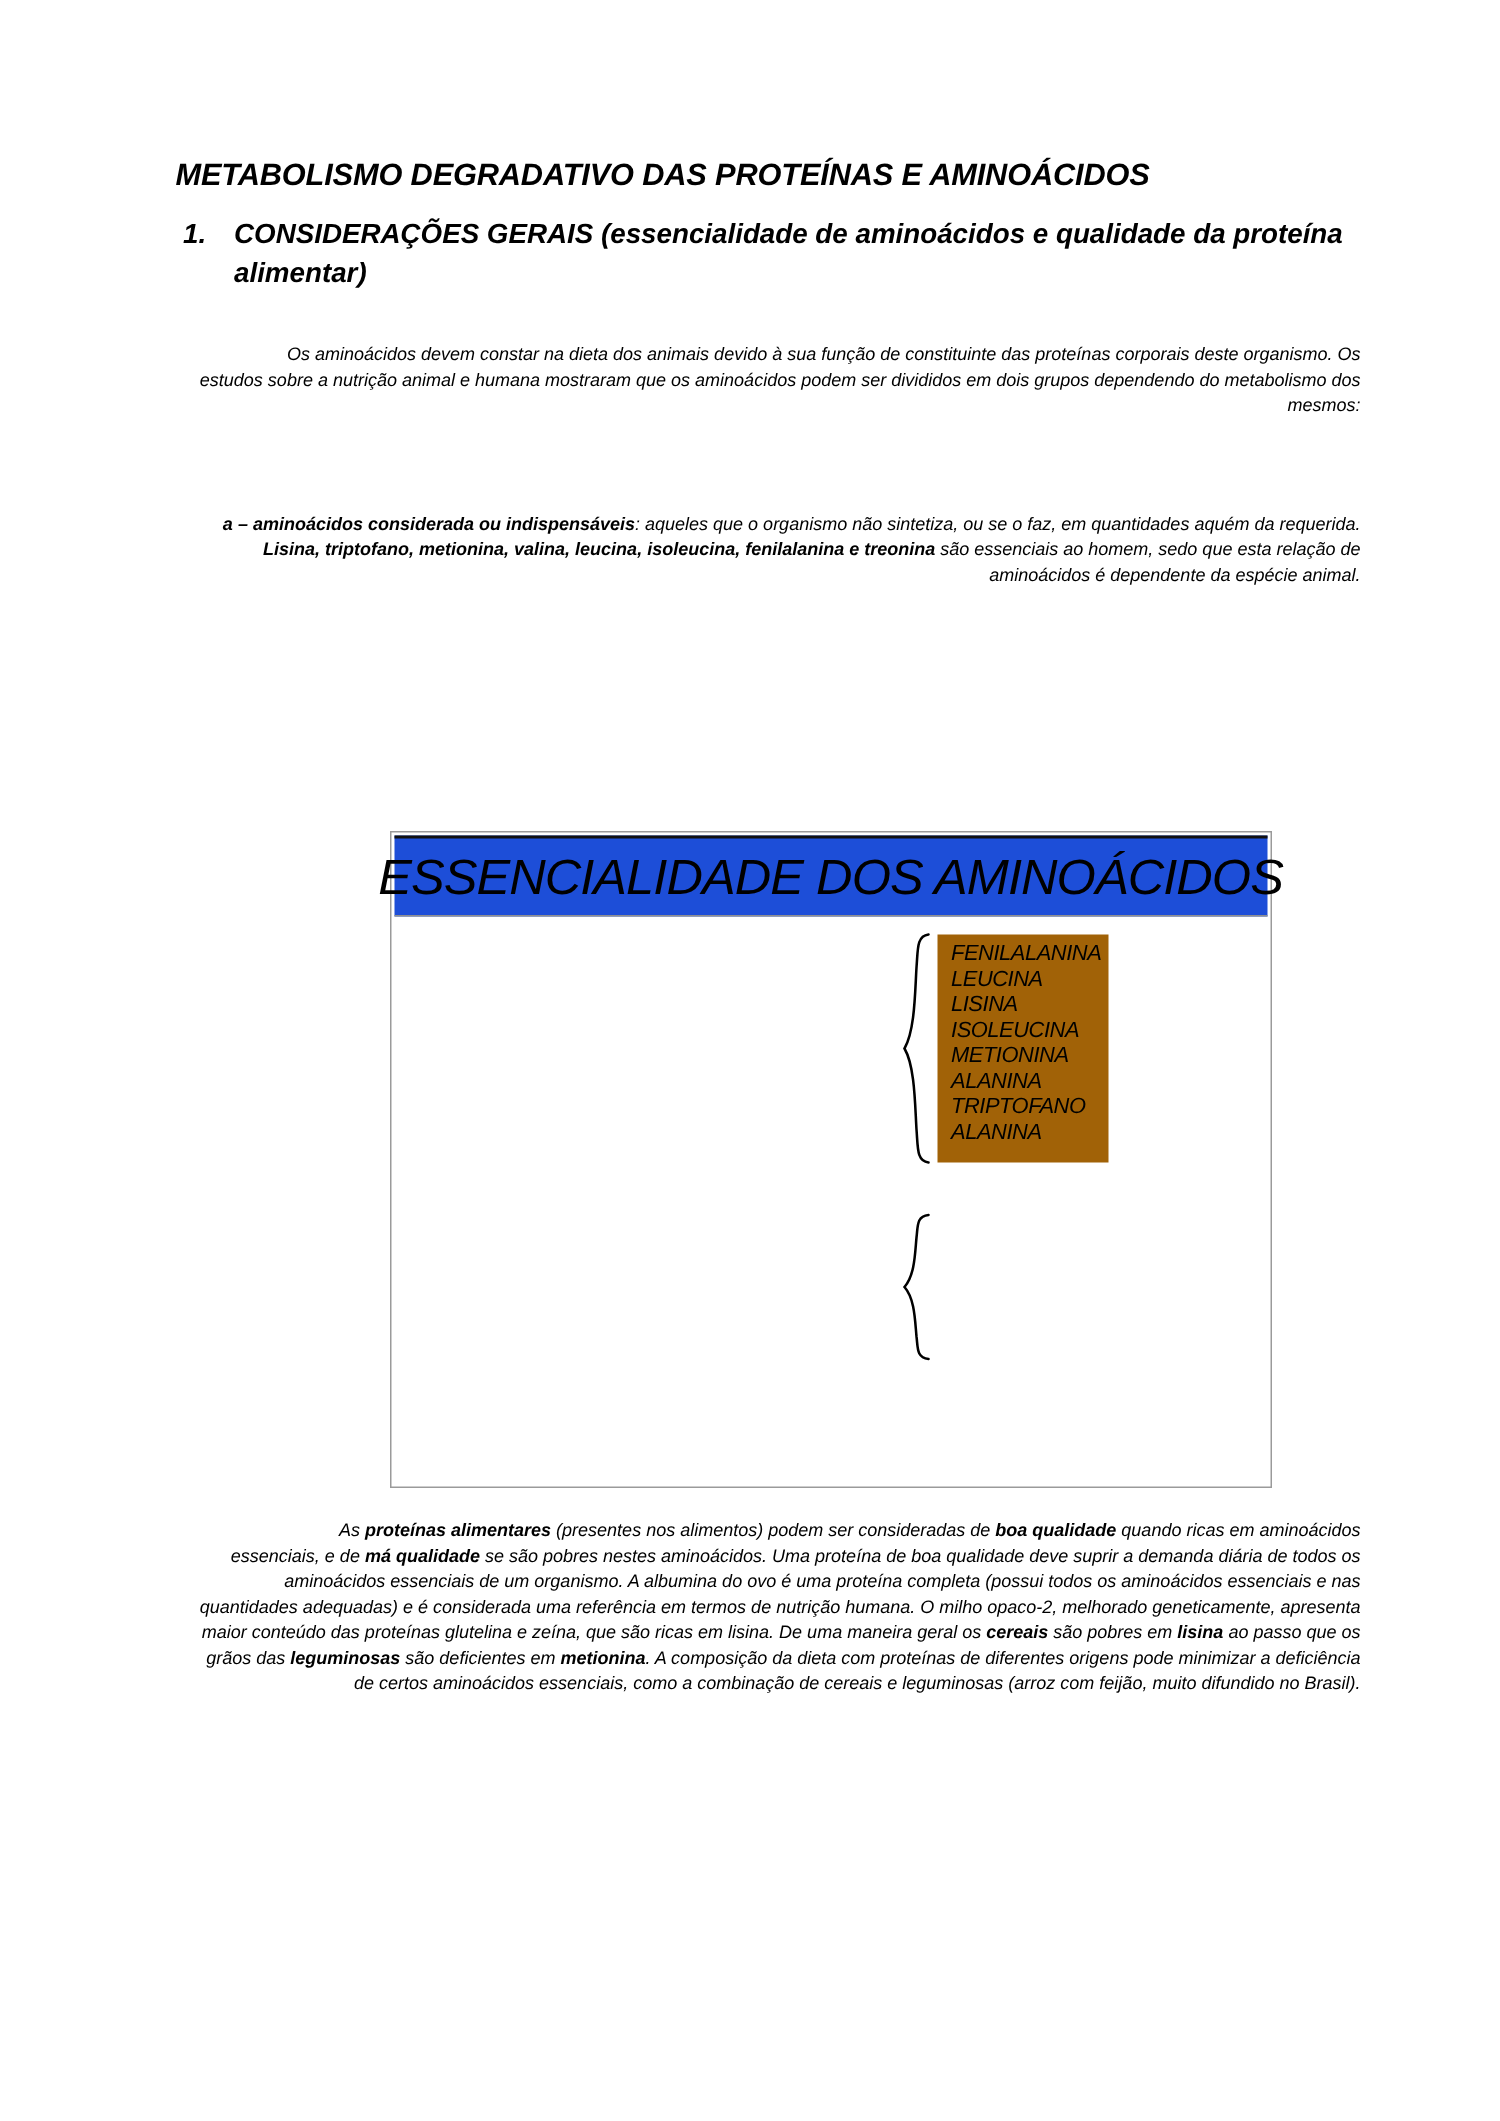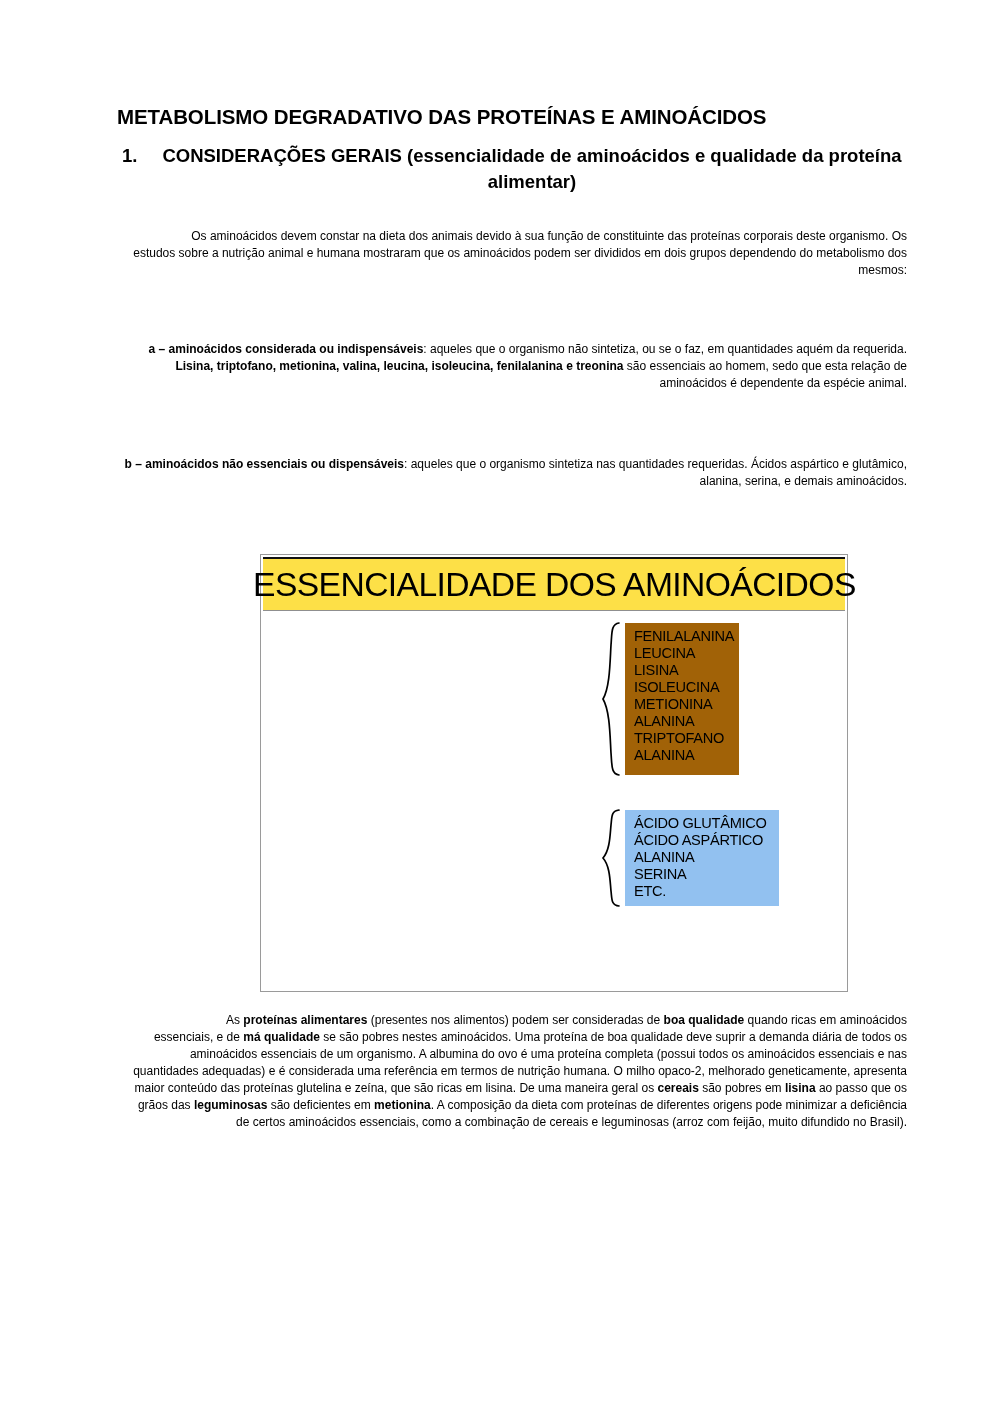--- a/index.html
+++ b/index.html
@@ -16,20 +16,21 @@
     position: relative;
     overflow: hidden;
   }
   .page {
     position: absolute;
     left: 0;
     top: 0;
     width: 1000px;
     height: 1078px;
     padding: 0;
+    font-style: italic;
   }
   .doc-title {
     position: absolute;
     left: 117px;
     top: 90px;
     width: 790px;
     font-size: 20.5px;
     font-weight: bold;
     letter-spacing: -0.1px;
     line-height: 1.25;
@@ -45,21 +46,20 @@
   }
   .section-heading .num {
     position: absolute;
     left: 0;
     top: 0;
     width: 34px;
   }
   .section-heading .heading-text {
     display: block;
     margin-left: 34px;
-    text-align: center;
   }
   .body-par {
     position: absolute;
     left: 122px;
     width: 785px;
     font-size: 12px;
     line-height: 1.415;
     text-align: right;
   }
   .body-par b { font-weight: bold; }
@@ -80,21 +80,21 @@
     background: #ffffff;
     border: 1px solid #9a9a9a;
     box-sizing: border-box;
   }
   .figure-banner {
     position: absolute;
     left: 2px;
     top: 2px;
     width: 582px;
     height: 54px;
-    background: #fde047;
+    background: #1d4ed8;
     border-top: 2px solid #111111;
     border-bottom: 1px solid #8f8f8f;
     box-sizing: border-box;
     display: flex;
     align-items: center;
     justify-content: center;
   }
   .figure-banner .banner-text {
     font-size: 33px;
     font-weight: normal;
@@ -180,23 +180,20 @@
   </div>
 
   <p class="body-par p-intro">
     <span class="indent">Os aminoácidos devem constar na dieta dos animais devido à sua função de constituinte das proteínas corporais deste organismo. Os estudos sobre a nutrição animal e humana mostraram que os aminoácidos podem ser divididos em dois grupos dependendo do metabolismo dos mesmos:</span>
   </p>
 
   <p class="body-par p-a">
     <b>a – aminoácidos considerada ou indispensáveis</b><span>: aqueles que o organismo não sintetiza, ou se o faz, em quantidades aquém da requerida. </span><b>Lisina, triptofano, metionina, valina, leucina, isoleucina, fenilalanina e treonina</b><span> são essenciais ao homem, sedo que esta relação de aminoácidos é dependente da espécie animal.</span>
   </p>
 
-  <p class="body-par p-b">
-    <b> b – aminoácidos não essenciais ou dispensáveis</b><span>: aqueles que o organismo sintetiza nas quantidades requeridas. Ácidos aspártico e glutâmico, alanina, serina, e demais aminoácidos.</span>
-  </p>
 
   <figure class="figure">
 
     <div class="figure-banner">
       <span class="banner-text">ESSENCIALIDADE DOS AMINOÁCIDOS</span>
     </div>
 
 
     <div class="brace brace-essential">
       <svg width="24" height="156" viewBox="0 0 24 156" aria-hidden="true">
@@ -215,27 +212,20 @@
       <div>ALANINA</div>
     </div>
 
 
     <div class="brace brace-nonessential">
       <svg width="24" height="100" viewBox="0 0 24 100" aria-hidden="true">
         <path d="M20 2 C12 3 13 9 12 17 C11 27 11 42 4 50 C11 58 11 73 12 83 C13 91 12 97 20 98" fill="none" stroke="#000000" stroke-width="1.7" stroke-linecap="round"></path>
       </svg>
     </div>
 
-    <div class="list-box list-nonessential">
-      <div>ÁCIDO GLUTÂMICO</div>
-      <div>ÁCIDO ASPÁRTICO</div>
-      <div>ALANINA</div>
-      <div>SERINA</div>
-      <div>ETC.</div>
-    </div>
 
   </figure>
 
   <p class="body-par p-final">
     <span class="indent"><span>As </span><b>proteínas alimentares</b><span> (presentes nos alimentos) podem ser consideradas de </span><b>boa qualidade</b><span> quando ricas em aminoácidos essenciais, e de </span><b>má qualidade</b><span> se são pobres nestes aminoácidos. Uma proteína de boa qualidade deve suprir a demanda diária de todos os aminoácidos essenciais de um organismo. A albumina do ovo é uma proteína completa (possui todos os aminoácidos essenciais e nas quantidades adequadas) e é considerada uma referência em termos de nutrição humana. O milho opaco-2, melhorado geneticamente, apresenta maior conteúdo das proteínas glutelina e zeína, que são ricas em lisina. De uma maneira geral os </span><b>cereais</b><span> são pobres em </span><b>lisina</b><span> ao passo que os grãos das </span><b>leguminosas</b><span> são deficientes em </span><b>metionina</b><span>. A composição da dieta com proteínas de diferentes origens pode minimizar a deficiência de certos aminoácidos essenciais, como a combinação de cereais e leguminosas (arroz com feijão, muito difundido no Brasil).</span></span>
   </p>
 
 </div>
 
 </body></html>

